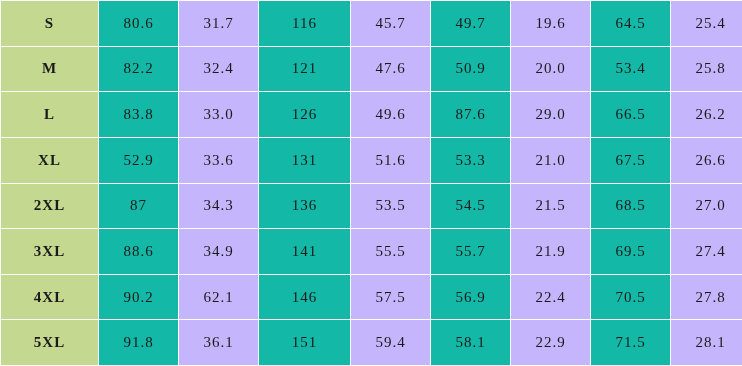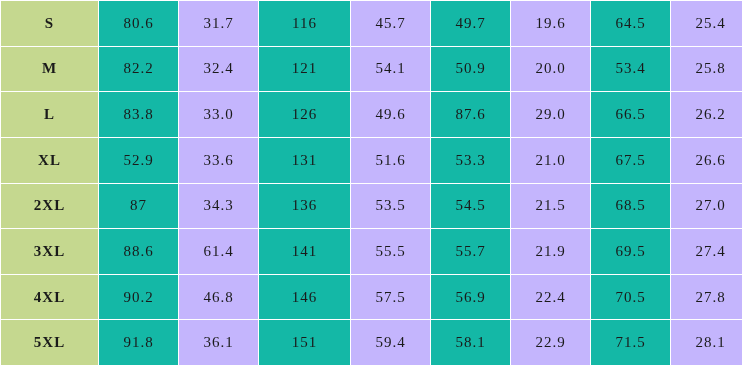--- a/index.html
+++ b/index.html
@@ -69,21 +69,21 @@
         <td class="c-green">49.7</td>
         <td class="c-blue">19.6</td>
         <td class="c-green">64.5</td>
         <td class="c-blue">25.4</td>
       </tr>
       <tr>
         <td class="c-label">M</td>
         <td class="c-green">82.2</td>
         <td class="c-blue">32.4</td>
         <td class="c-green">121</td>
-        <td class="c-blue">54.1</td>
+        <td class="c-blue">47.6</td>
         <td class="c-green">50.9</td>
         <td class="c-blue">20.0</td>
         <td class="c-green">53.4</td>
         <td class="c-blue">25.8</td>
       </tr>
       <tr>
         <td class="c-label">L</td>
         <td class="c-green">83.8</td>
         <td class="c-blue">33.0</td>
         <td class="c-green">126</td>
@@ -111,32 +111,32 @@
         <td class="c-green">136</td>
         <td class="c-blue">53.5</td>
         <td class="c-green">54.5</td>
         <td class="c-blue">21.5</td>
         <td class="c-green">68.5</td>
         <td class="c-blue">27.0</td>
       </tr>
       <tr>
         <td class="c-label">3XL</td>
         <td class="c-green">88.6</td>
-        <td class="c-blue">61.4</td>
+        <td class="c-blue">34.9</td>
         <td class="c-green">141</td>
         <td class="c-blue">55.5</td>
         <td class="c-green">55.7</td>
         <td class="c-blue">21.9</td>
         <td class="c-green">69.5</td>
         <td class="c-blue">27.4</td>
       </tr>
       <tr>
         <td class="c-label">4XL</td>
         <td class="c-green">90.2</td>
-        <td class="c-blue">46.8</td>
+        <td class="c-blue">62.1</td>
         <td class="c-green">146</td>
         <td class="c-blue">57.5</td>
         <td class="c-green">56.9</td>
         <td class="c-blue">22.4</td>
         <td class="c-green">70.5</td>
         <td class="c-blue">27.8</td>
       </tr>
       <tr>
         <td class="c-label">5XL</td>
         <td class="c-green">91.8</td>

